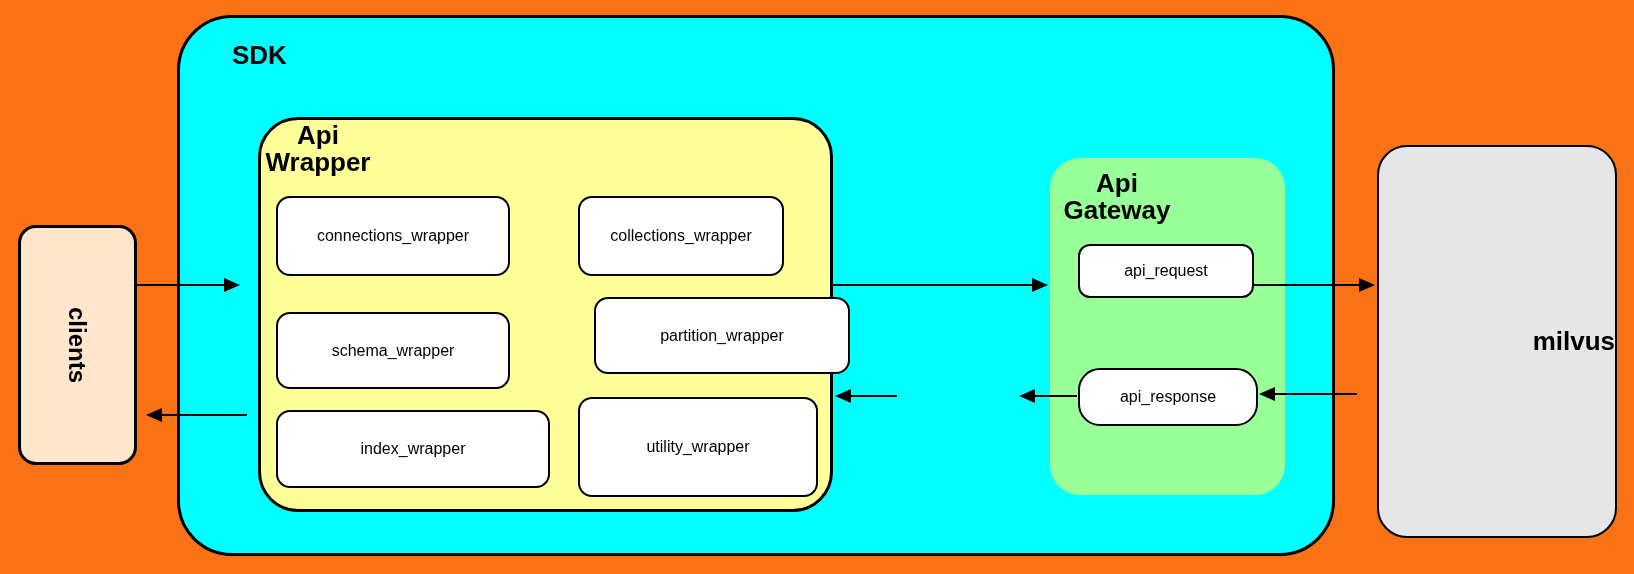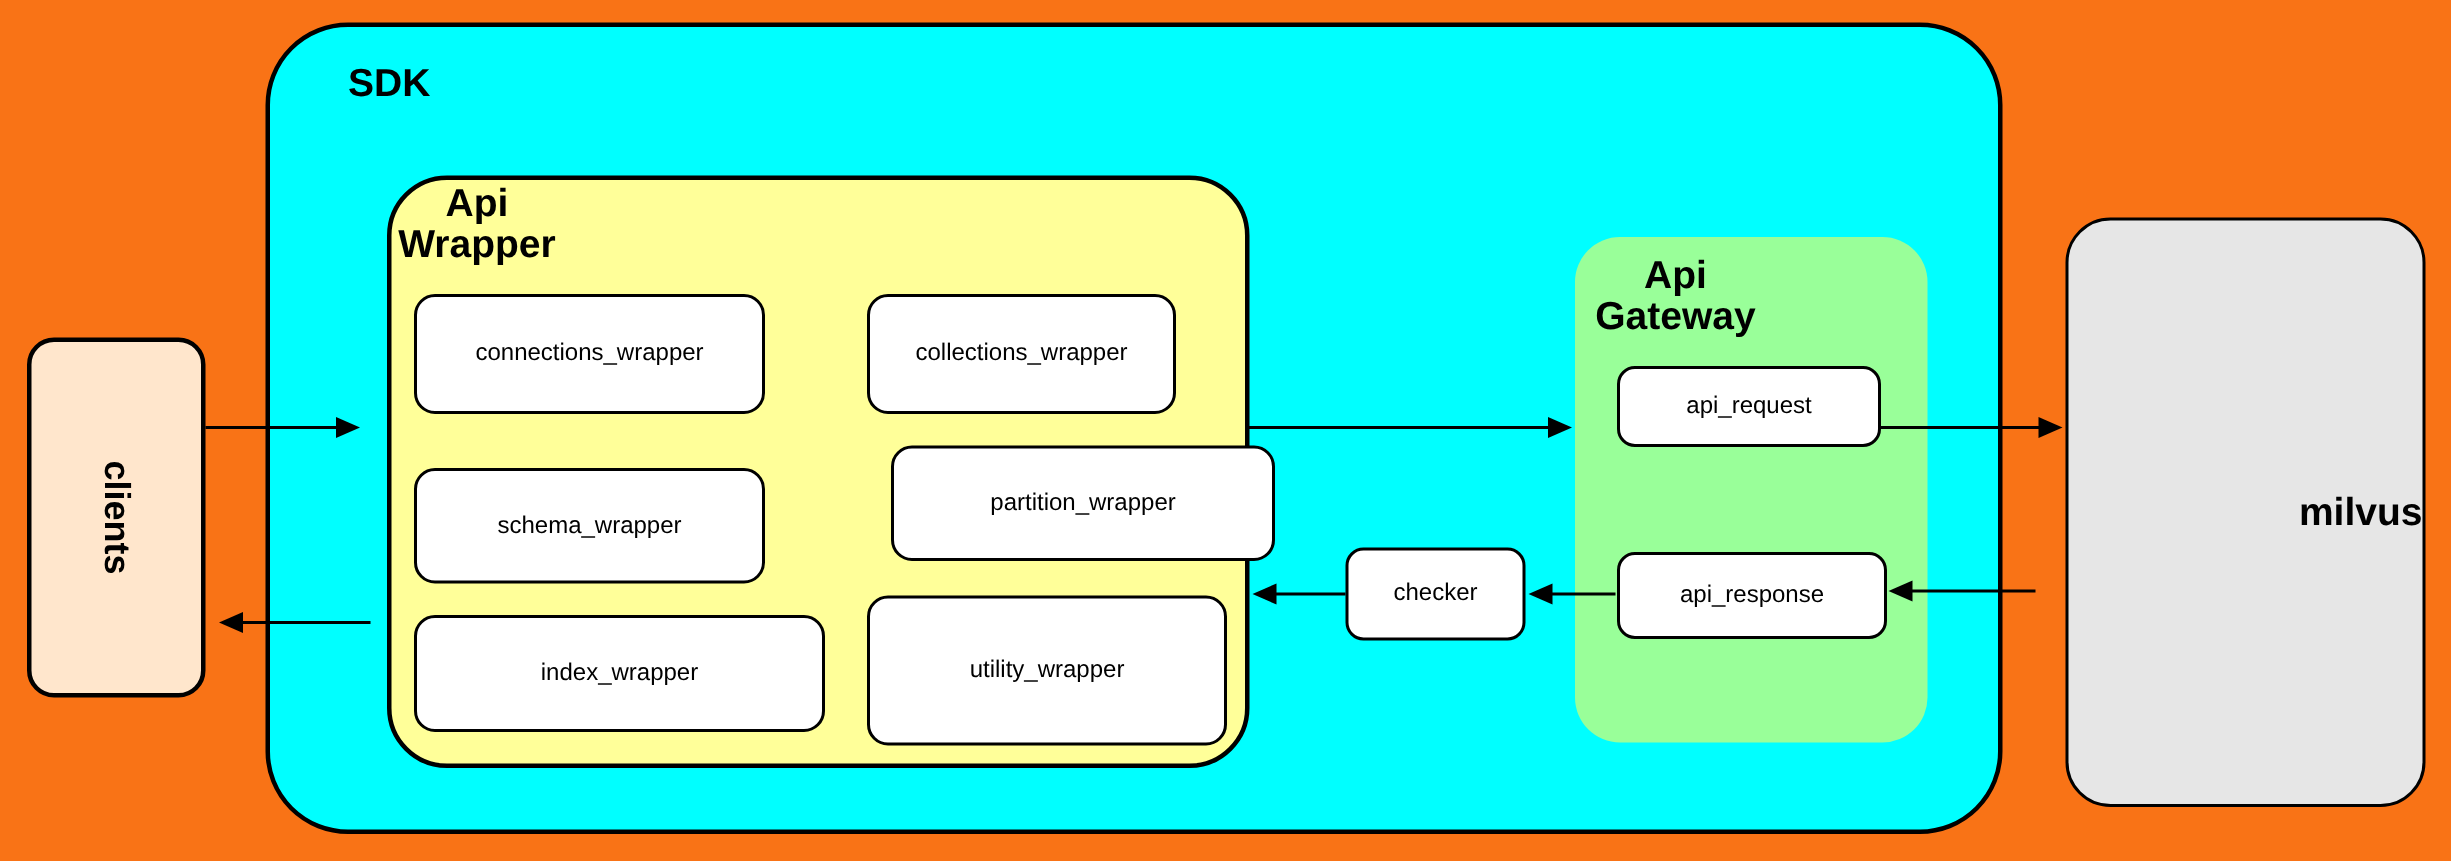--- a/index.html
+++ b/index.html
@@ -59,21 +59,21 @@
     display:flex;align-items:center;justify-content:center;
     font-size:16px;white-space:nowrap;
   }
   .n-connections{left:276px;top:196px;width:234px;height:80px;}
   .n-collections{left:578px;top:196px;width:206px;height:80px;}
   .n-schema{left:276px;top:312px;width:234px;height:77px;}
   .n-partition{left:578px;top:297px;width:256px;height:77px;margin-left:16px;}
   .n-index{left:276px;top:410px;width:274px;height:78px;}
   .n-utility{left:578px;top:397px;width:240px;height:100px;}
   .n-request{left:1078px;top:244px;width:176px;height:54px;border-radius:12px;}
-  .n-response{left:1078px;top:368px;width:180px;height:58px;border-radius:12px;}
+  .n-response{left:1078px;top:368px;width:180px;height:58px;border-radius:22px;}
   .n-checker{left:897px;top:365px;width:120px;height:62px;border-radius:12px;}
   
   .arrows{position:absolute;left:0;top:0;width:1634px;height:574px;pointer-events:none;}
   .arrows line{stroke:#000;stroke-width:2;}
   .arrows polygon{fill:#000;}
 </style>
 </head>
 <body>
 
 <div class="canvas">
@@ -103,23 +103,20 @@
   <div class="node n-partition">
     <span>partition_wrapper</span>
   </div>
   <div class="node n-index">
     <span>index_wrapper</span>
   </div>
   <div class="node n-utility">
     <span>utility_wrapper</span>
   </div>
 
-  <div class="node n-checker">
-    <span>checker</span>
-  </div>
 
   <div class="container api-gateway"></div>
   <div class="api-gateway-label">
     <div>Api</div>
     <div>Gateway</div>
   </div>
 
   <div class="node n-request">
     <span>api_request</span>
   </div>

